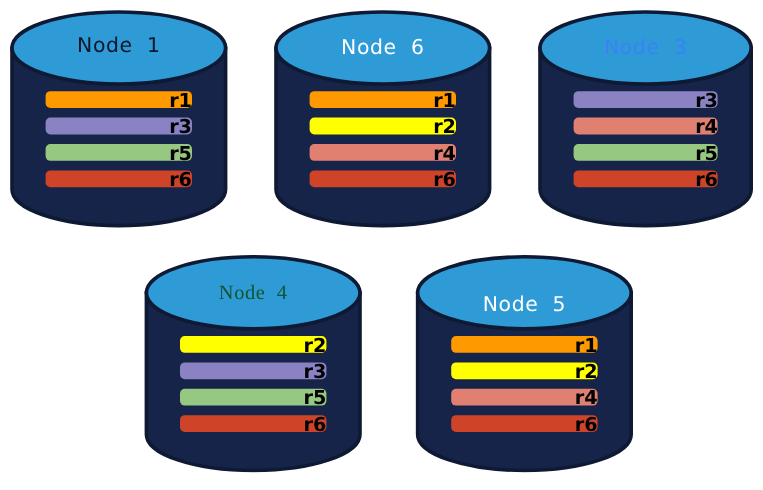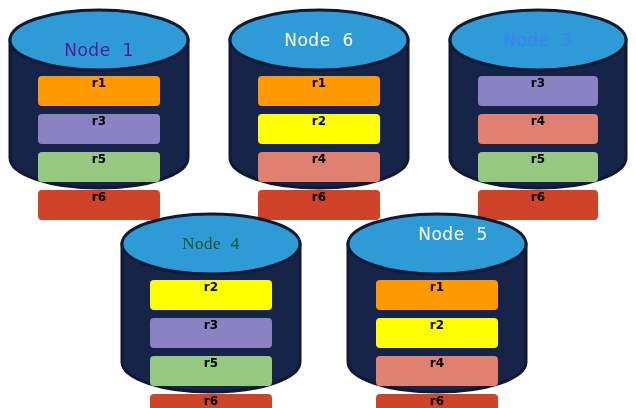--- a/index.html
+++ b/index.html
@@ -39,45 +39,45 @@
     white-space: pre;
     pointer-events: none;
   }
   .replicas {
     position: absolute;
     left: 0;
     width: 100%;
     box-sizing: border-box;
   }
   .replica {
-    height: 30px;
+    height: 14px;
     margin-bottom: 8px;
     border-radius: 4px;
     color: #000000;
     font-family: "DejaVu Sans", sans-serif;
-    font-size: 12px;
+    font-size: 16px;
     font-weight: bold;
-    text-align: center;
+    text-align: right;
     line-height: 15px;
     box-sizing: border-box;
   }
   .replica:last-child {
     margin-bottom: 0;
   }
 </style>
 </head>
 <body style="background: rgb(255, 255, 255);">
 
 <div id="canvas">
     <div class="node" style="left: 8px; top: 8px; width: 182px; height: 182px;">
       <svg class="node-svg" width="182" height="182">
         <path d="M 2 32 L 2 150 A 89 30 0 0 0 180 150 L 180 32 Z" fill="#16244A" stroke="#0E1A33" stroke-width="3"></path>
         <ellipse cx="91" cy="32" rx="89" ry="30" fill="#2E9BD6" stroke="#0E1A33" stroke-width="3"></ellipse>
       </svg>
-      <div class="node-title" style="top: 32px; color: #4c1d95;">Node  1</div>
+      <div class="node-title" style="top: 20px; color: #0f172a;">Node  1</div>
       <div class="replicas" style="top: 68px; padding-left: 30.03px; padding-right: 30.03px;">
         <div class="replica" style="background: rgb(255, 153, 0); color: rgb(0, 0, 0);">r1</div>
         <div class="replica" style="background: rgb(139, 130, 196); color: rgb(0, 0, 0);">r3</div>
         <div class="replica" style="background: rgb(150, 200, 130); color: rgb(0, 0, 0);">r5</div>
         <div class="replica" style="background: rgb(207, 68, 40); color: rgb(0, 0, 0);">r6</div>
       </div>
     </div>
     <div class="node" style="left: 228px; top: 8px; width: 182px; height: 182px;">
       <svg class="node-svg" width="182" height="182">
         <path d="M 2 32 L 2 150 A 89 30 0 0 0 180 150 L 180 32 Z" fill="#16244A" stroke="#0E1A33" stroke-width="3"></path>
@@ -115,21 +115,21 @@
         <div class="replica" style="background: rgb(139, 130, 196); color: rgb(0, 0, 0);">r3</div>
         <div class="replica" style="background: rgb(150, 200, 130); color: rgb(0, 0, 0);">r5</div>
         <div class="replica" style="background: rgb(207, 68, 40); color: rgb(0, 0, 0);">r6</div>
       </div>
     </div>
     <div class="node" style="left: 346px; top: 212px; width: 182px; height: 182px;">
       <svg class="node-svg" width="182" height="182">
         <path d="M 2 32 L 2 150 A 89 30 0 0 0 180 150 L 180 32 Z" fill="#16244A" stroke="#0E1A33" stroke-width="3"></path>
         <ellipse cx="91" cy="32" rx="89" ry="30" fill="#2E9BD6" stroke="#0E1A33" stroke-width="3"></ellipse>
       </svg>
-      <div class="node-title" style="top: 12px; color: rgb(255, 255, 255); margin-left: 16px;">Node  5</div>
+      <div class="node-title" style="top: 32px; color: rgb(255, 255, 255);">Node  5</div>
       <div class="replicas" style="top: 68px; padding-left: 30.03px; padding-right: 30.03px;">
         <div class="replica" style="background: rgb(255, 153, 0); color: rgb(0, 0, 0);">r1</div>
         <div class="replica" style="background: rgb(255, 255, 0); color: rgb(0, 0, 0);">r2</div>
         <div class="replica" style="background: rgb(224, 128, 112); color: rgb(0, 0, 0);">r4</div>
         <div class="replica" style="background: rgb(207, 68, 40); color: rgb(0, 0, 0);">r6</div>
       </div>
     </div>
   </div>
 
 </body></html>

